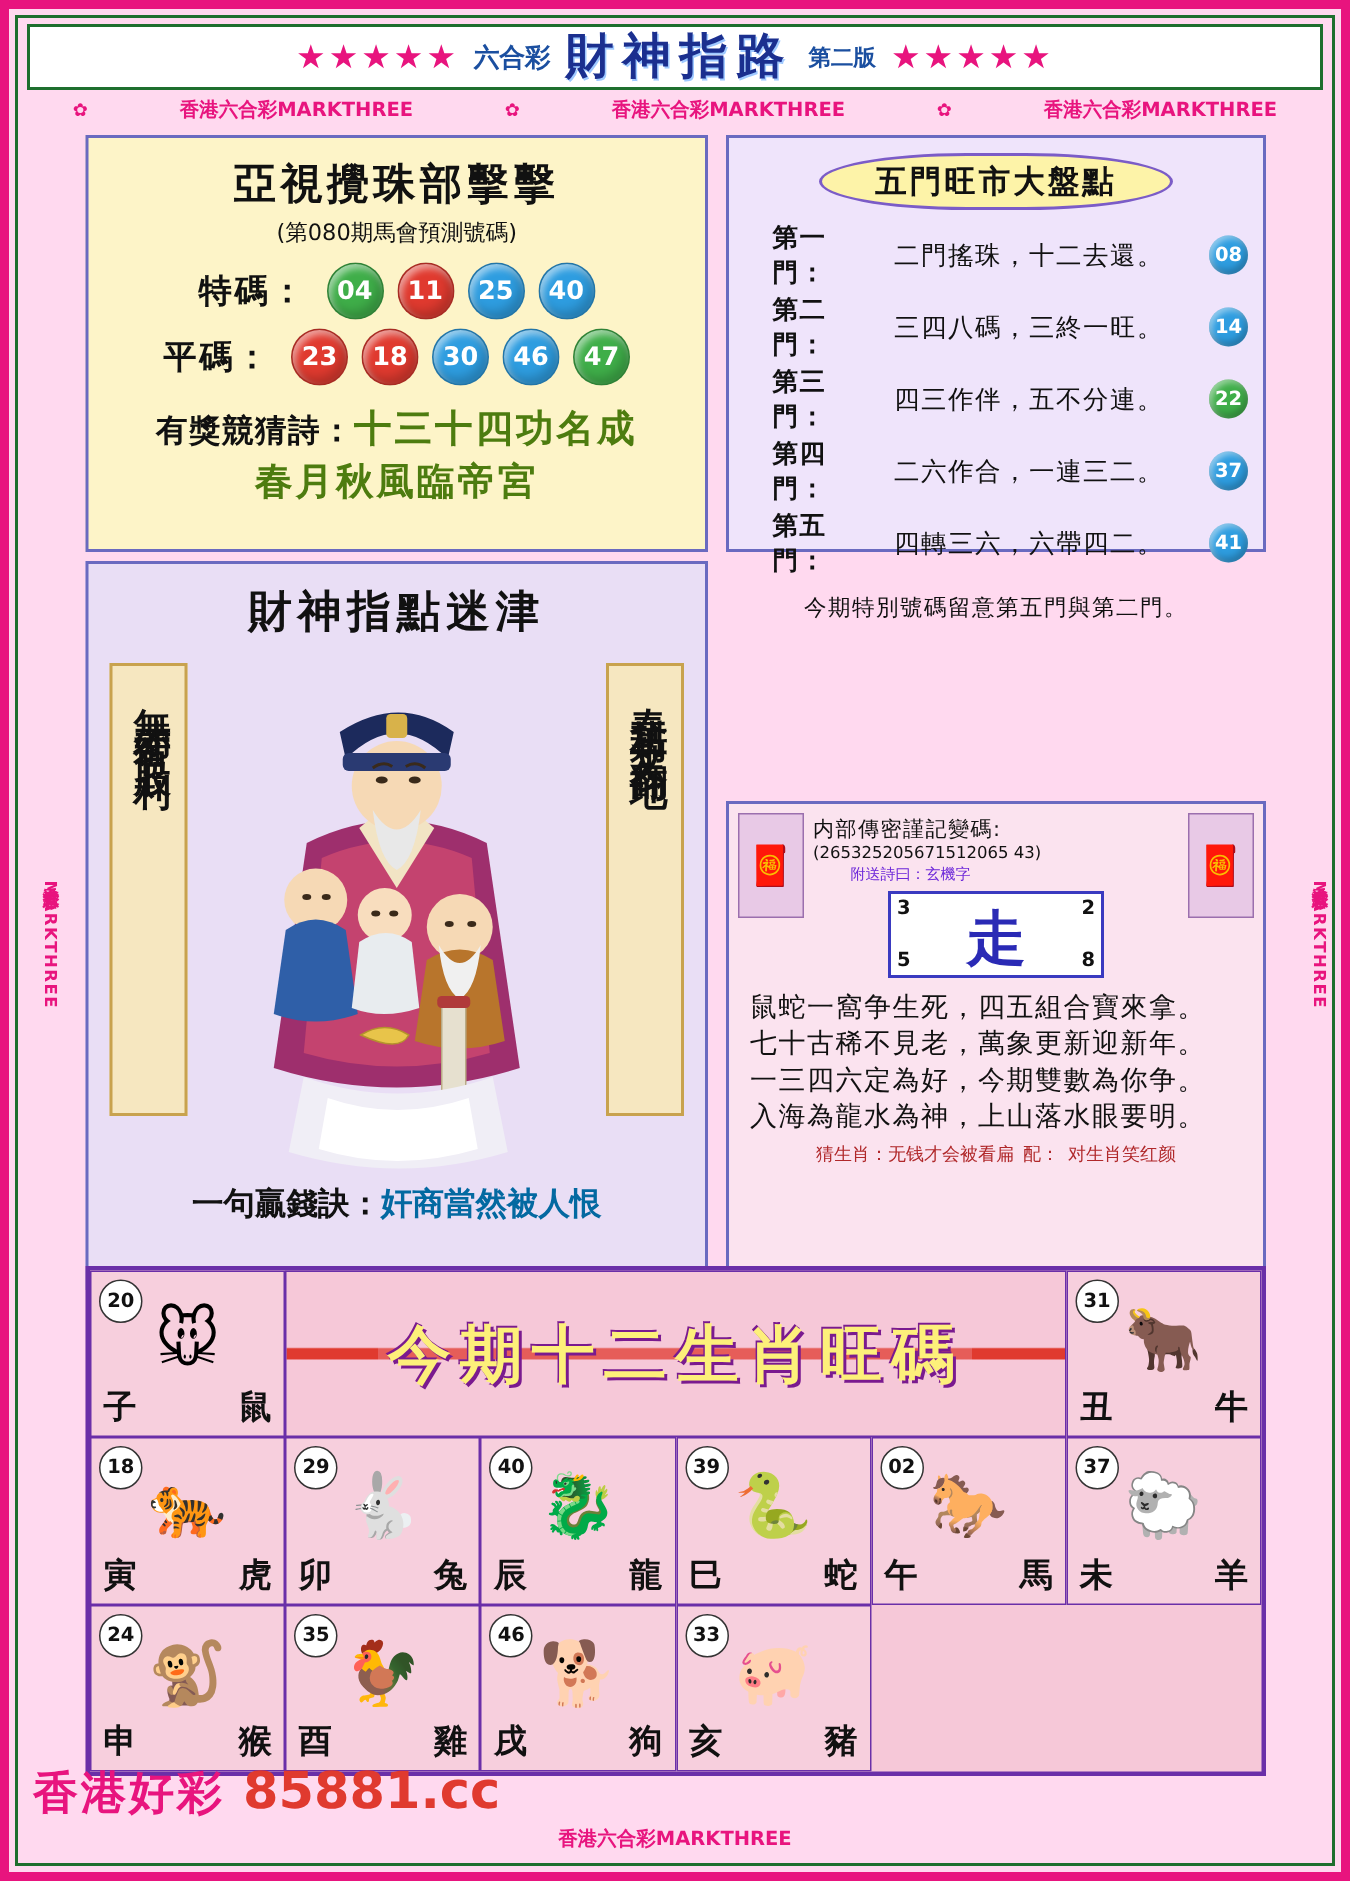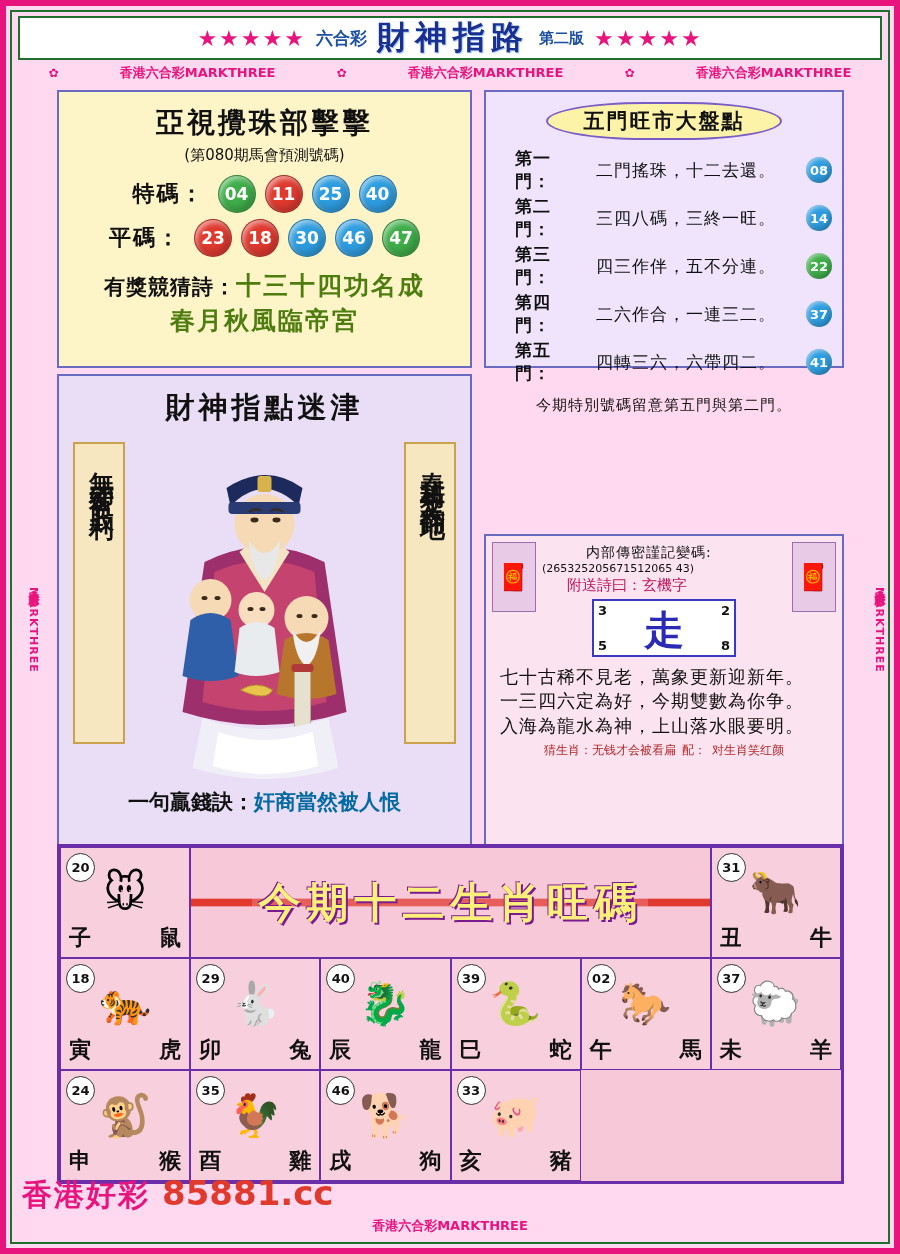--- a/index.html
+++ b/index.html
@@ -163,23 +163,23 @@
   .p-secret{
     left:484px;top:534px;width:360px;height:326px;
     background:#fbe3ef;border:2px solid #6a6ac0;
   }
   .sec-top{display:flex;padding:6px 6px 0;}
   .sec-card{
     width:42px;height:68px;background:#e8c9e6;border:1px solid #9b6fae;
     display:flex;align-items:center;justify-content:center;font-size:26px;
   }
   .sec-mid{flex:1;padding:2px 6px;}
-  .sec-l1{font-size:14px;color:#111;letter-spacing:1px;margin-left:44px;}
+  .sec-l1{font-size:14px;color:#111;letter-spacing:1px;}
   .sec-l2{font-size:11px;color:#111;}
-  .sec-l3{font-size:15px;color:#be185d;margin-top:1px;padding-left:25px;}
+  .sec-l3{font-size:10px;color:#6d28d9;margin-top:1px;padding-left:25px;}
   .glyph-box{
     width:140px;margin:4px auto 0;background:#fff;border:2px solid #3a3ac0;
     position:relative;height:54px;
   }
   .glyph-box .big{
     position:absolute;left:0;right:0;top:2px;text-align:center;
     font-size:40px;font-weight:bold;color:#2a2ab5;font-family:"DejaVu Serif","Liberation Serif",serif;
   }
   .gnum{position:absolute;font-size:13px;color:#111;font-weight:bold;}
   .gn-tl{left:4px;top:2px;}
@@ -385,20 +385,21 @@
           <span class="gnum gn-tr">2</span>
           <span class="gnum gn-bl">5</span>
           <span class="gnum gn-br">8</span>
           <span class="big">走</span>
         </div>
       </div>
       <div class="sec-card">🧧</div>
     </div>
 
     <div class="sec-poem">
+      <div>鼠蛇一窩争生死，四五組合寶來拿。</div>
       <div>七十古稀不見老，萬象更新迎新年。</div>
       <div>一三四六定為好，今期雙數為你争。</div>
       <div>入海為龍水為神，上山落水眼要明。</div>
     </div>
 
     <div class="sec-foot">
       <span>猜生肖：无钱才会被看扁</span>
       <span>配：</span>
       <span>对生肖笑红颜</span>
     </div>

